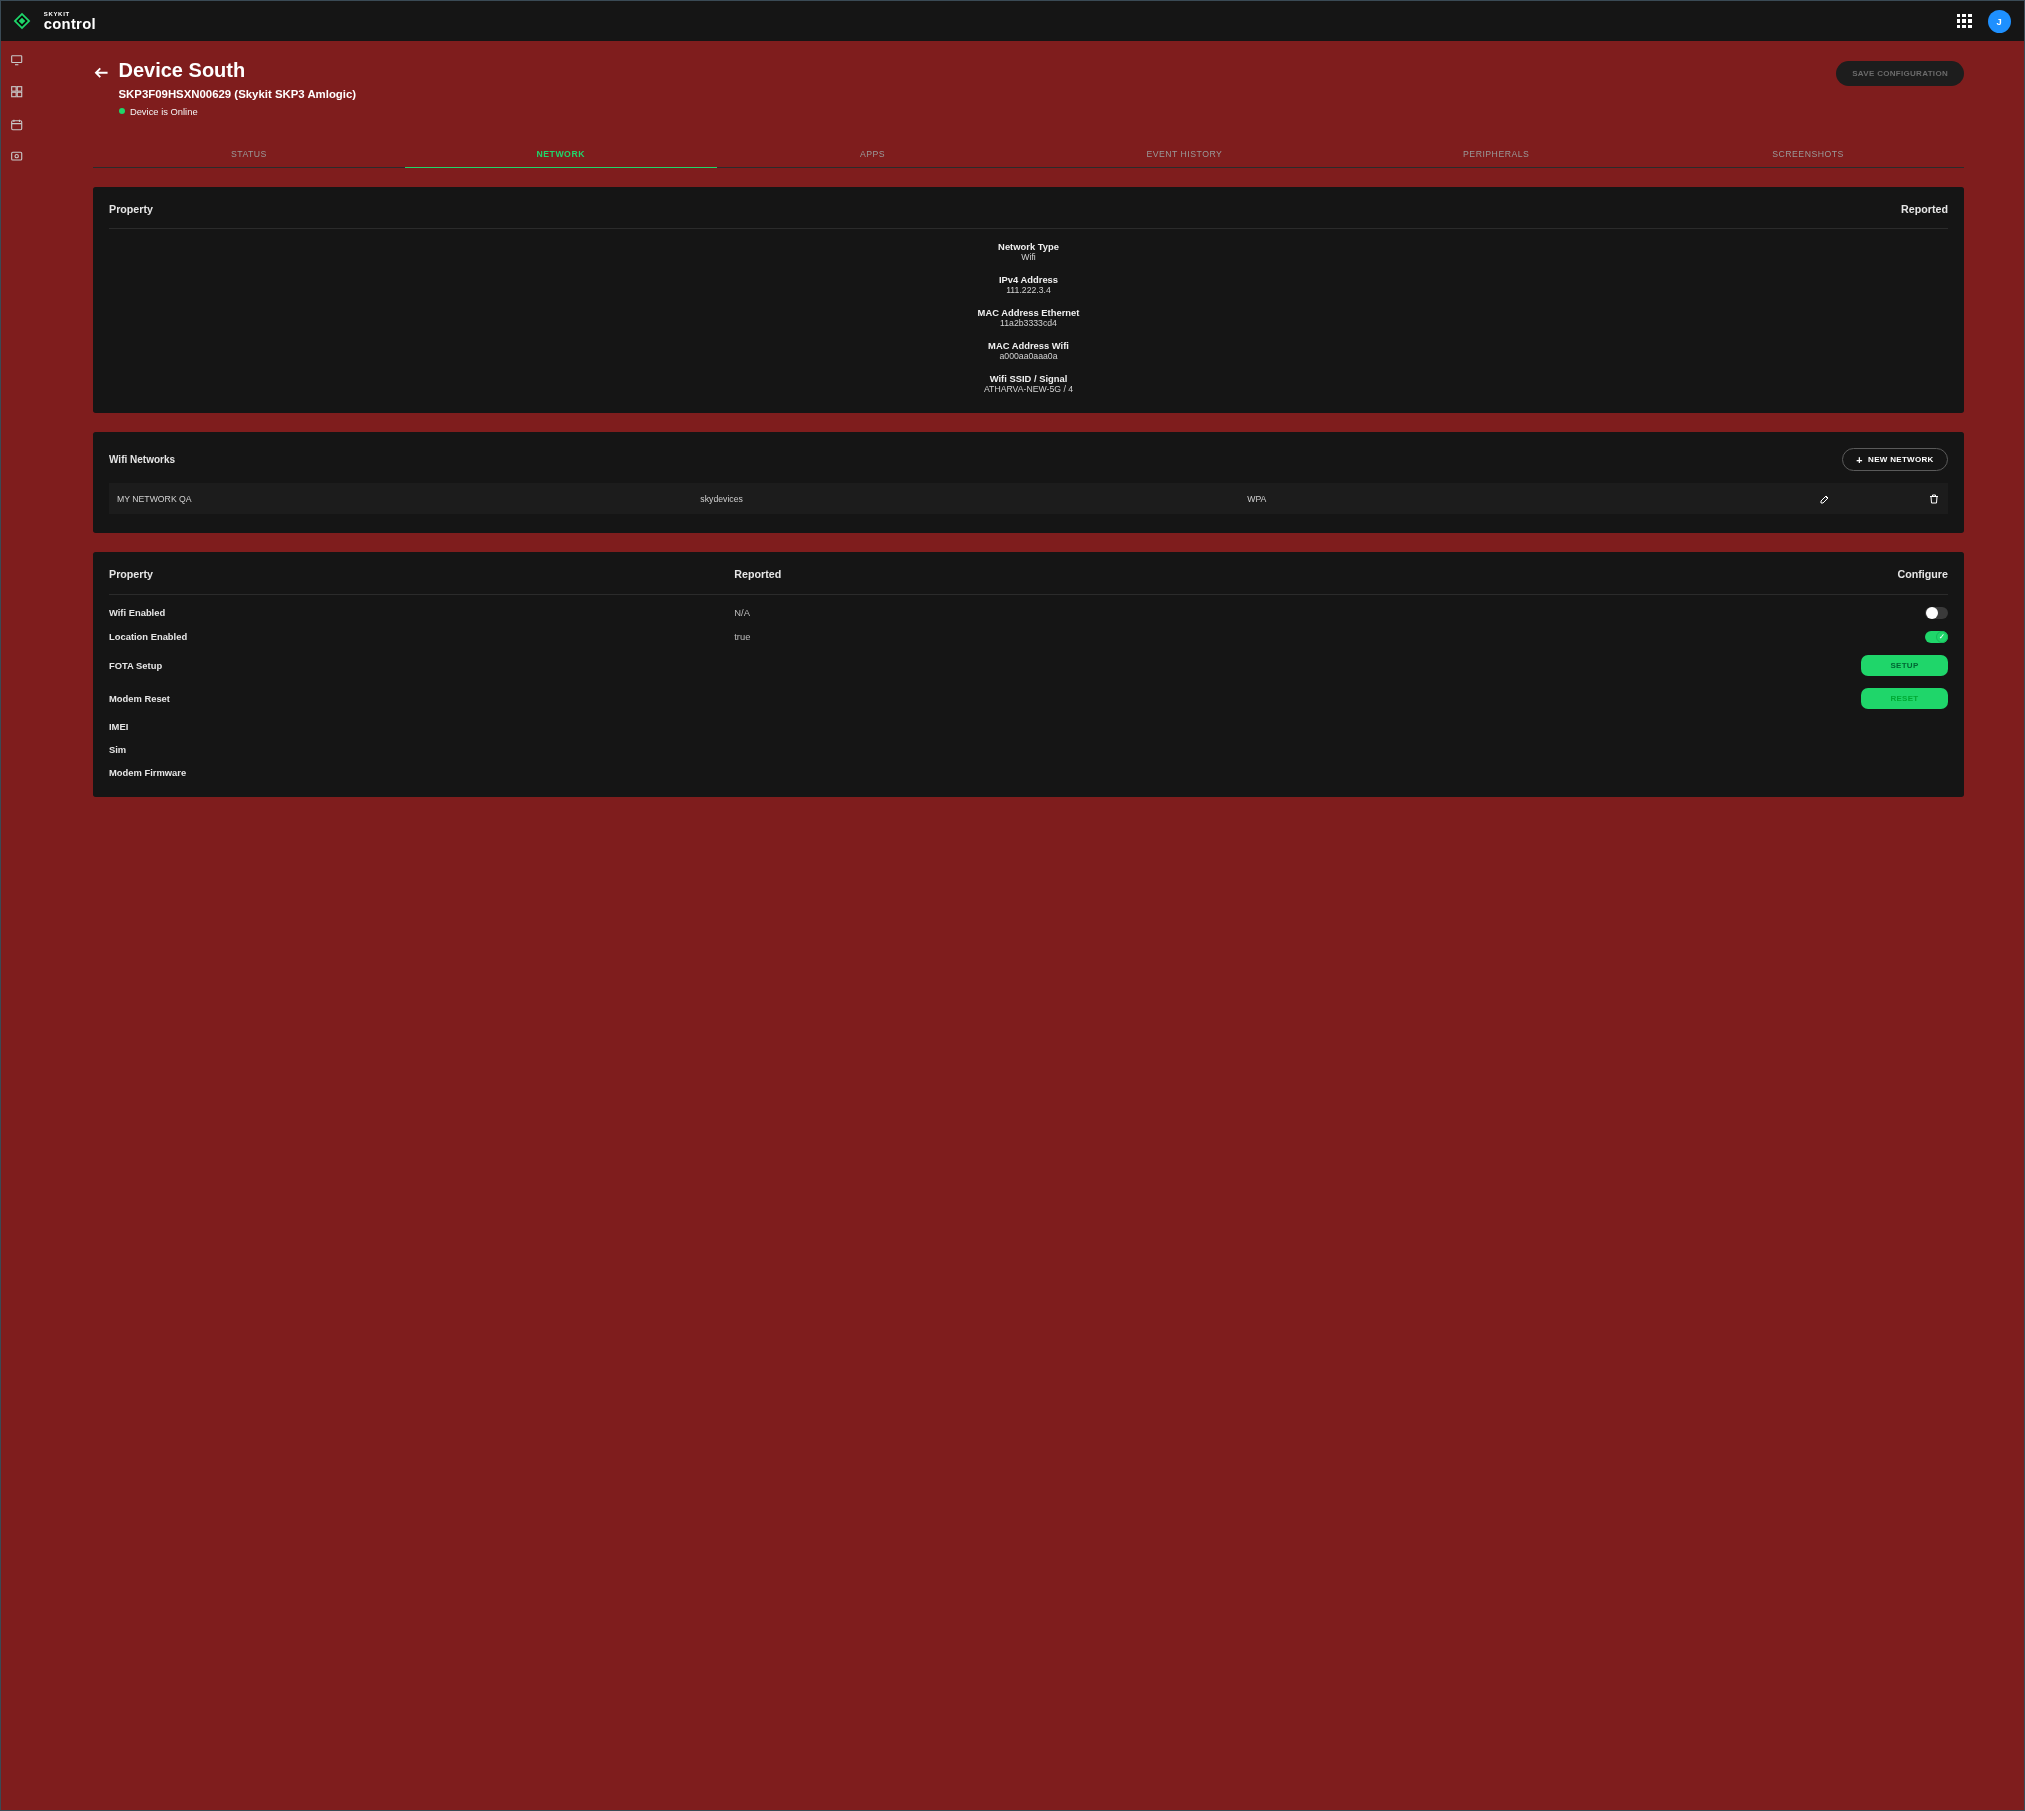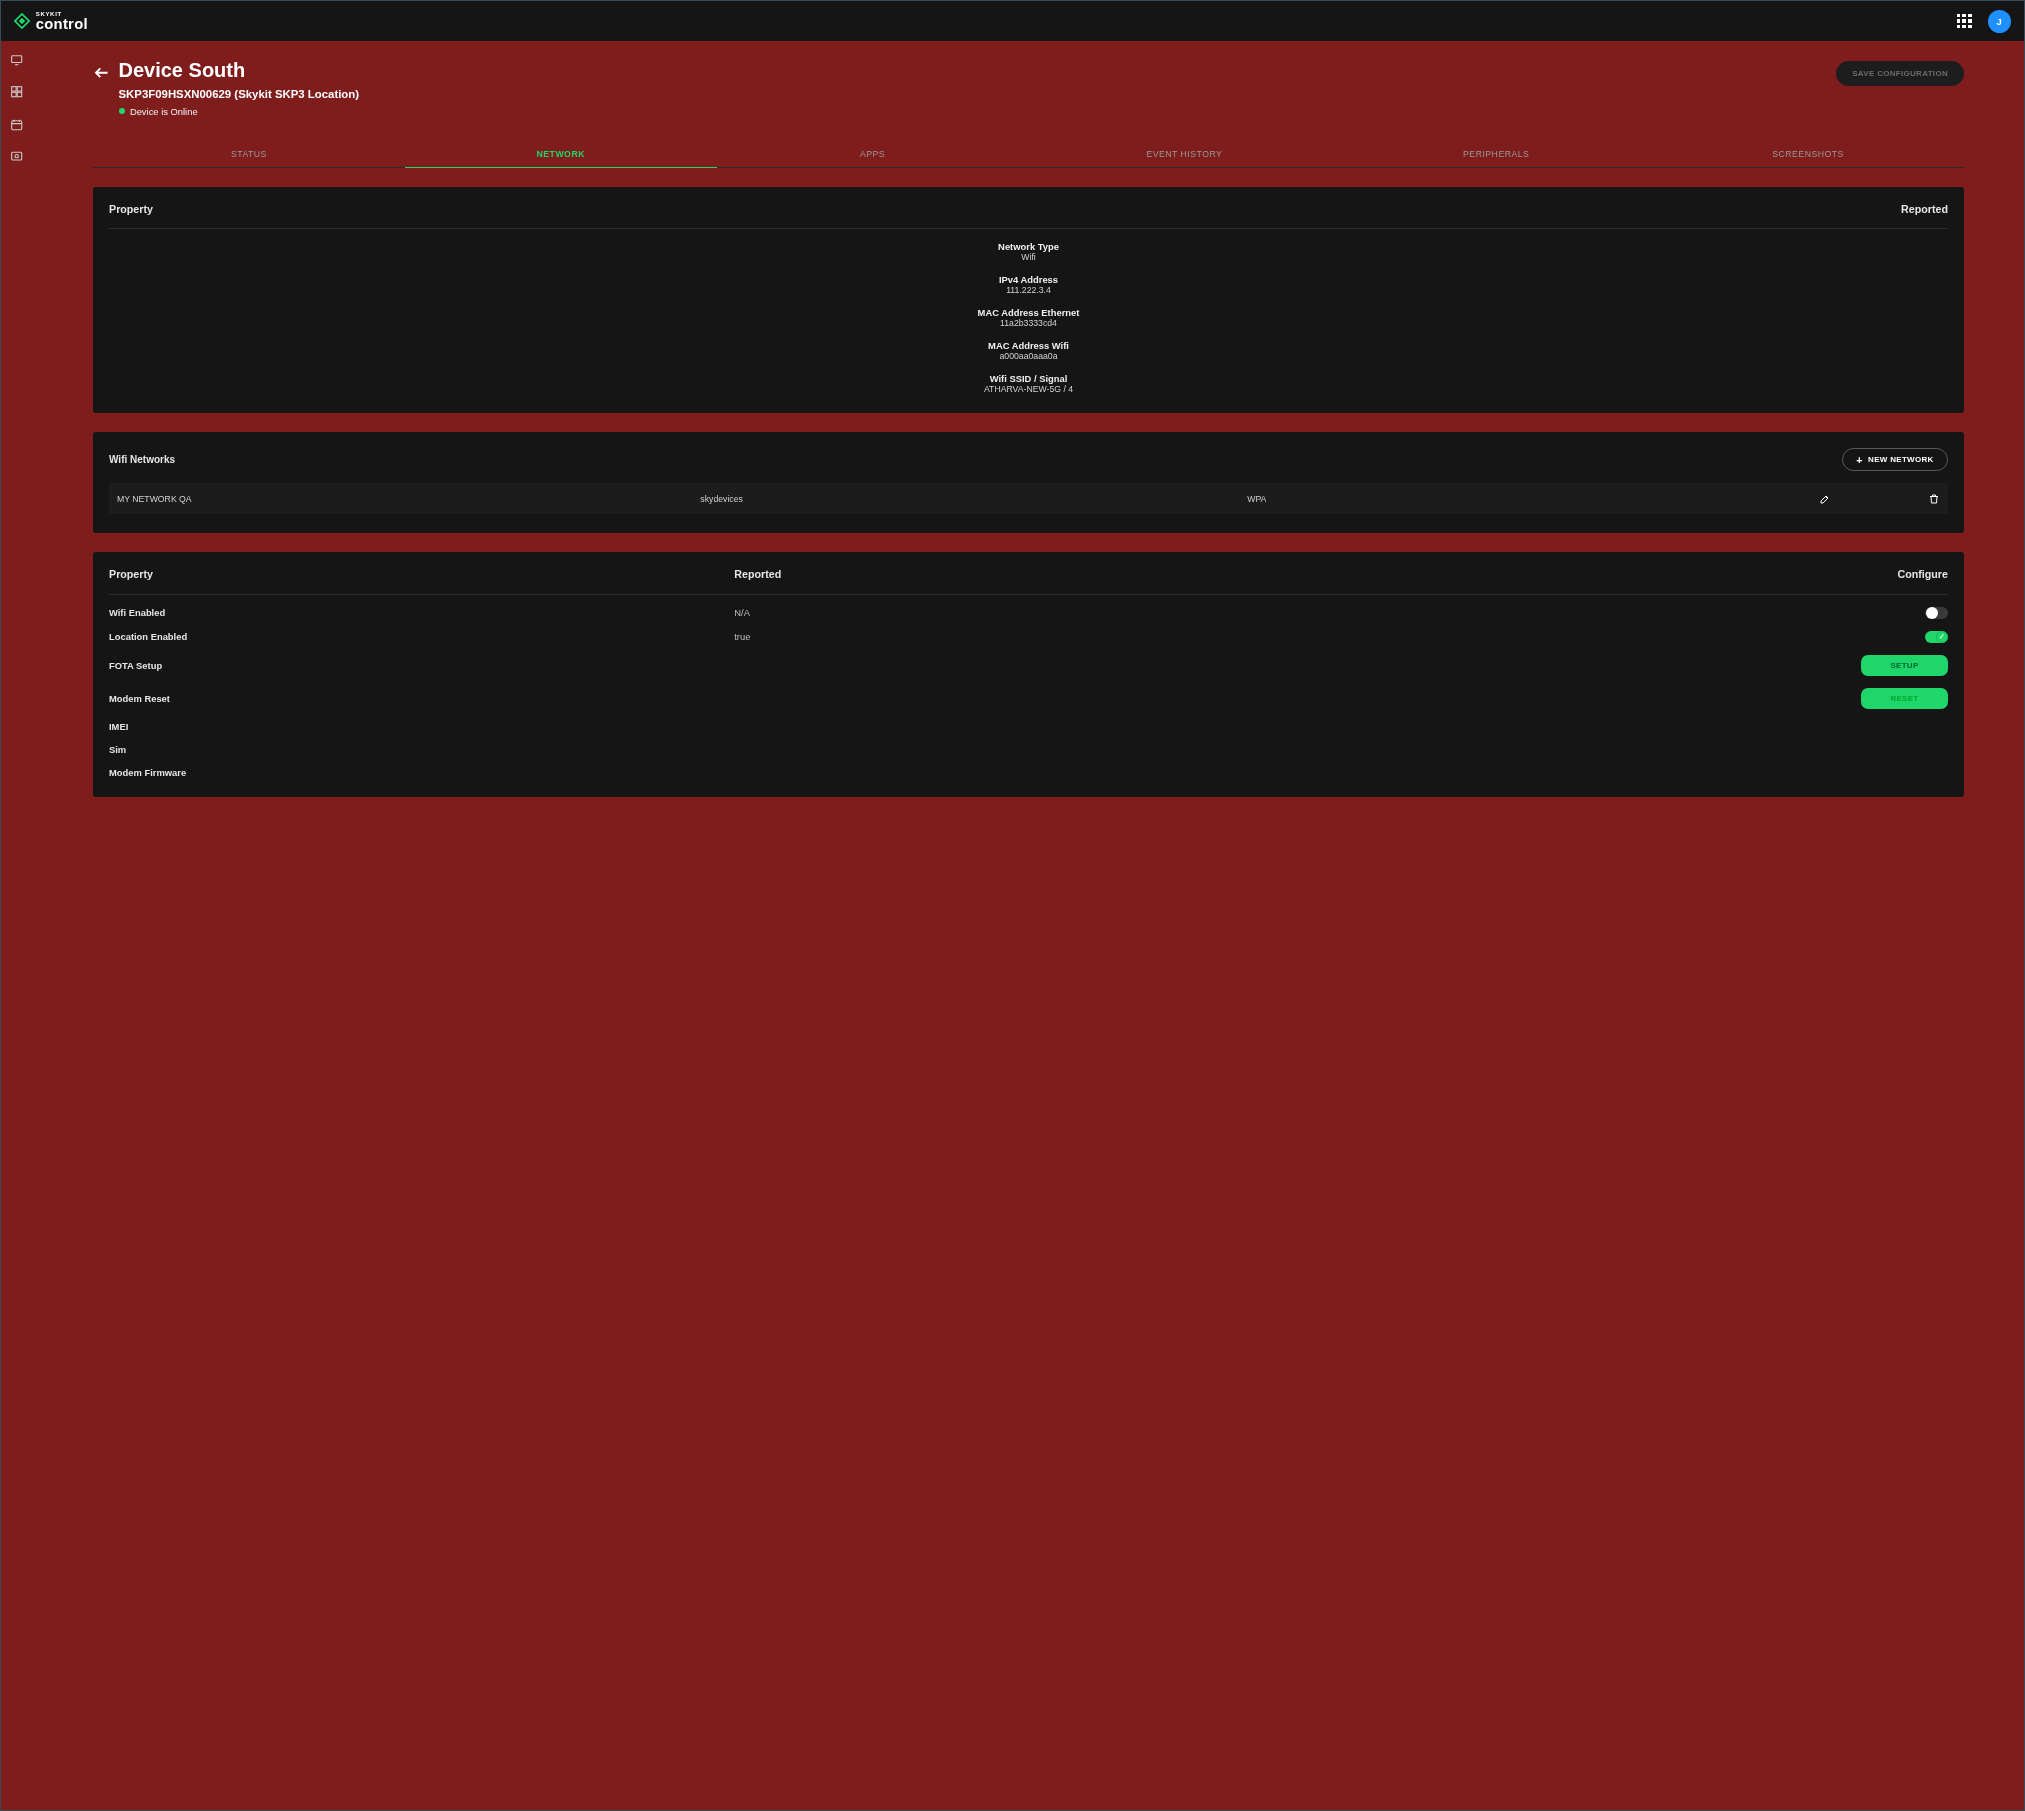--- a/index.html
+++ b/index.html
@@ -21,21 +21,21 @@
     flex-direction: column;
   }
   
   .topbar {
     height: 40px;
     background: #151515;
     display: flex;
     align-items: center;
     padding: 0 13.4px 0 10.7px;
   }
-  .logo-block { display:flex; align-items:flex-end; gap:4px; }
+  .logo-block { display:flex; align-items:flex-end; gap:12px; }
   .logo-mark {
     width: 20px; height: 20px; display:flex; align-items:center; justify-content:center;
   }
   .logo-text { display:flex; flex-direction:column; line-height:1; }
   .logo-small { font-size:6px; letter-spacing:0.7px; font-weight:700; color:#fff; }
   .logo-big { font-size:14.8px; font-weight:700; color:#fff; letter-spacing:0.3px; }
   .topbar-spacer { flex:1; }
   .grid-icon { width:14.8px; height:14.8px; margin-right:16px; display:grid; grid-template-columns:repeat(3,1fr); grid-template-rows:repeat(3,1fr); gap:2px; cursor:pointer; }
   .grid-icon span { background:#fff; }
   .avatar {
@@ -256,21 +256,21 @@
 
     <div class="main">
       <div class="page-header">
         <div class="back-arrow">
           <svg viewBox="0 0 24 24" stroke="#fff" stroke-width="2.5" fill="none">
               <path d="M20 12H4M10 6l-6 6 6 6"></path>
             </svg>
         </div>
         <div class="title-block">
           <h1 class="page-title">Device South</h1>
-          <div class="sub-line">SKP3F09HSXN00629 (Skykit SKP3 Location)</div>
+          <div class="sub-line">SKP3F09HSXN00629 (Skykit SKP3 Amlogic)</div>
           <div class="status-line">
             <span class="status-dot"></span>
             <span>Device is Online</span>
           </div>
         </div>
         <button class="save-btn">SAVE CONFIGURATION</button>
       </div>
 
       <div class="tabs" id="tabs">
           <div class="tab">STATUS</div>

